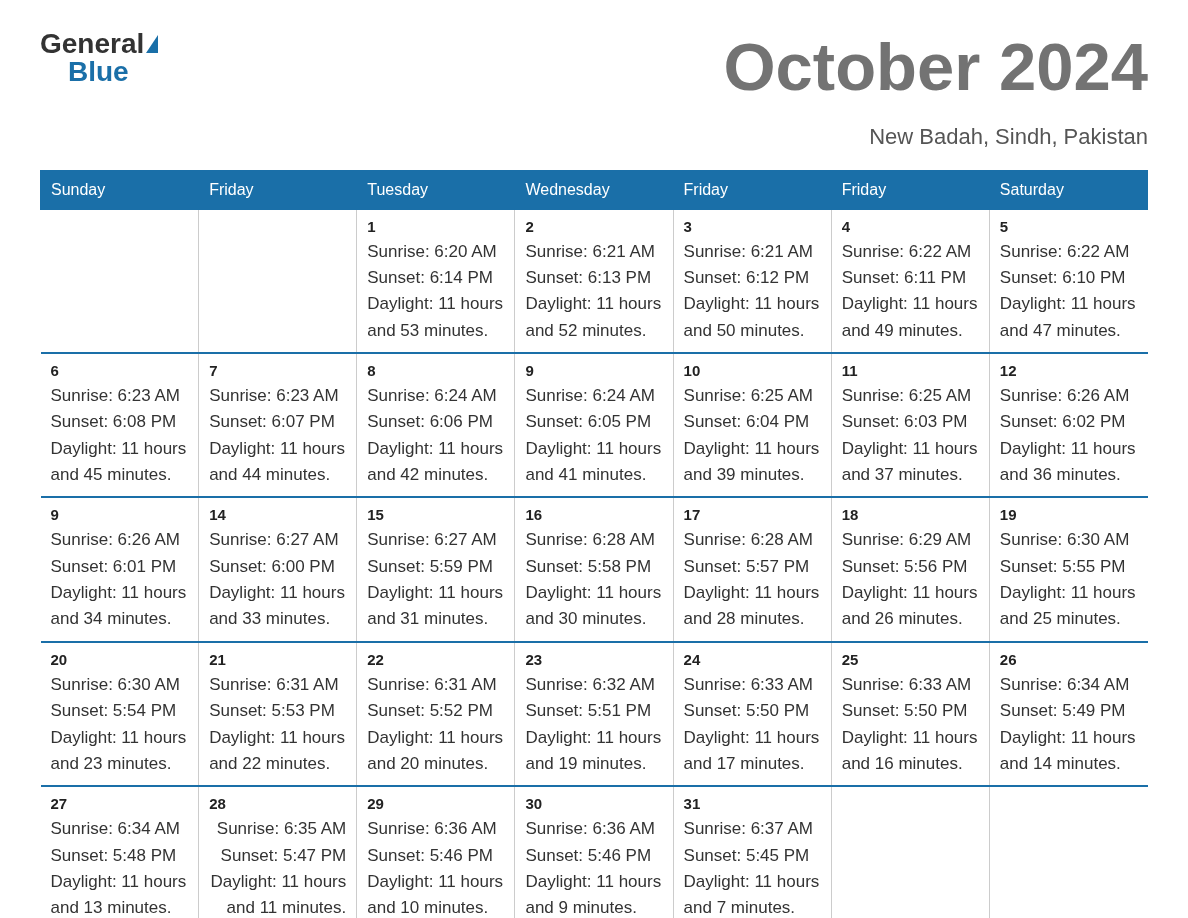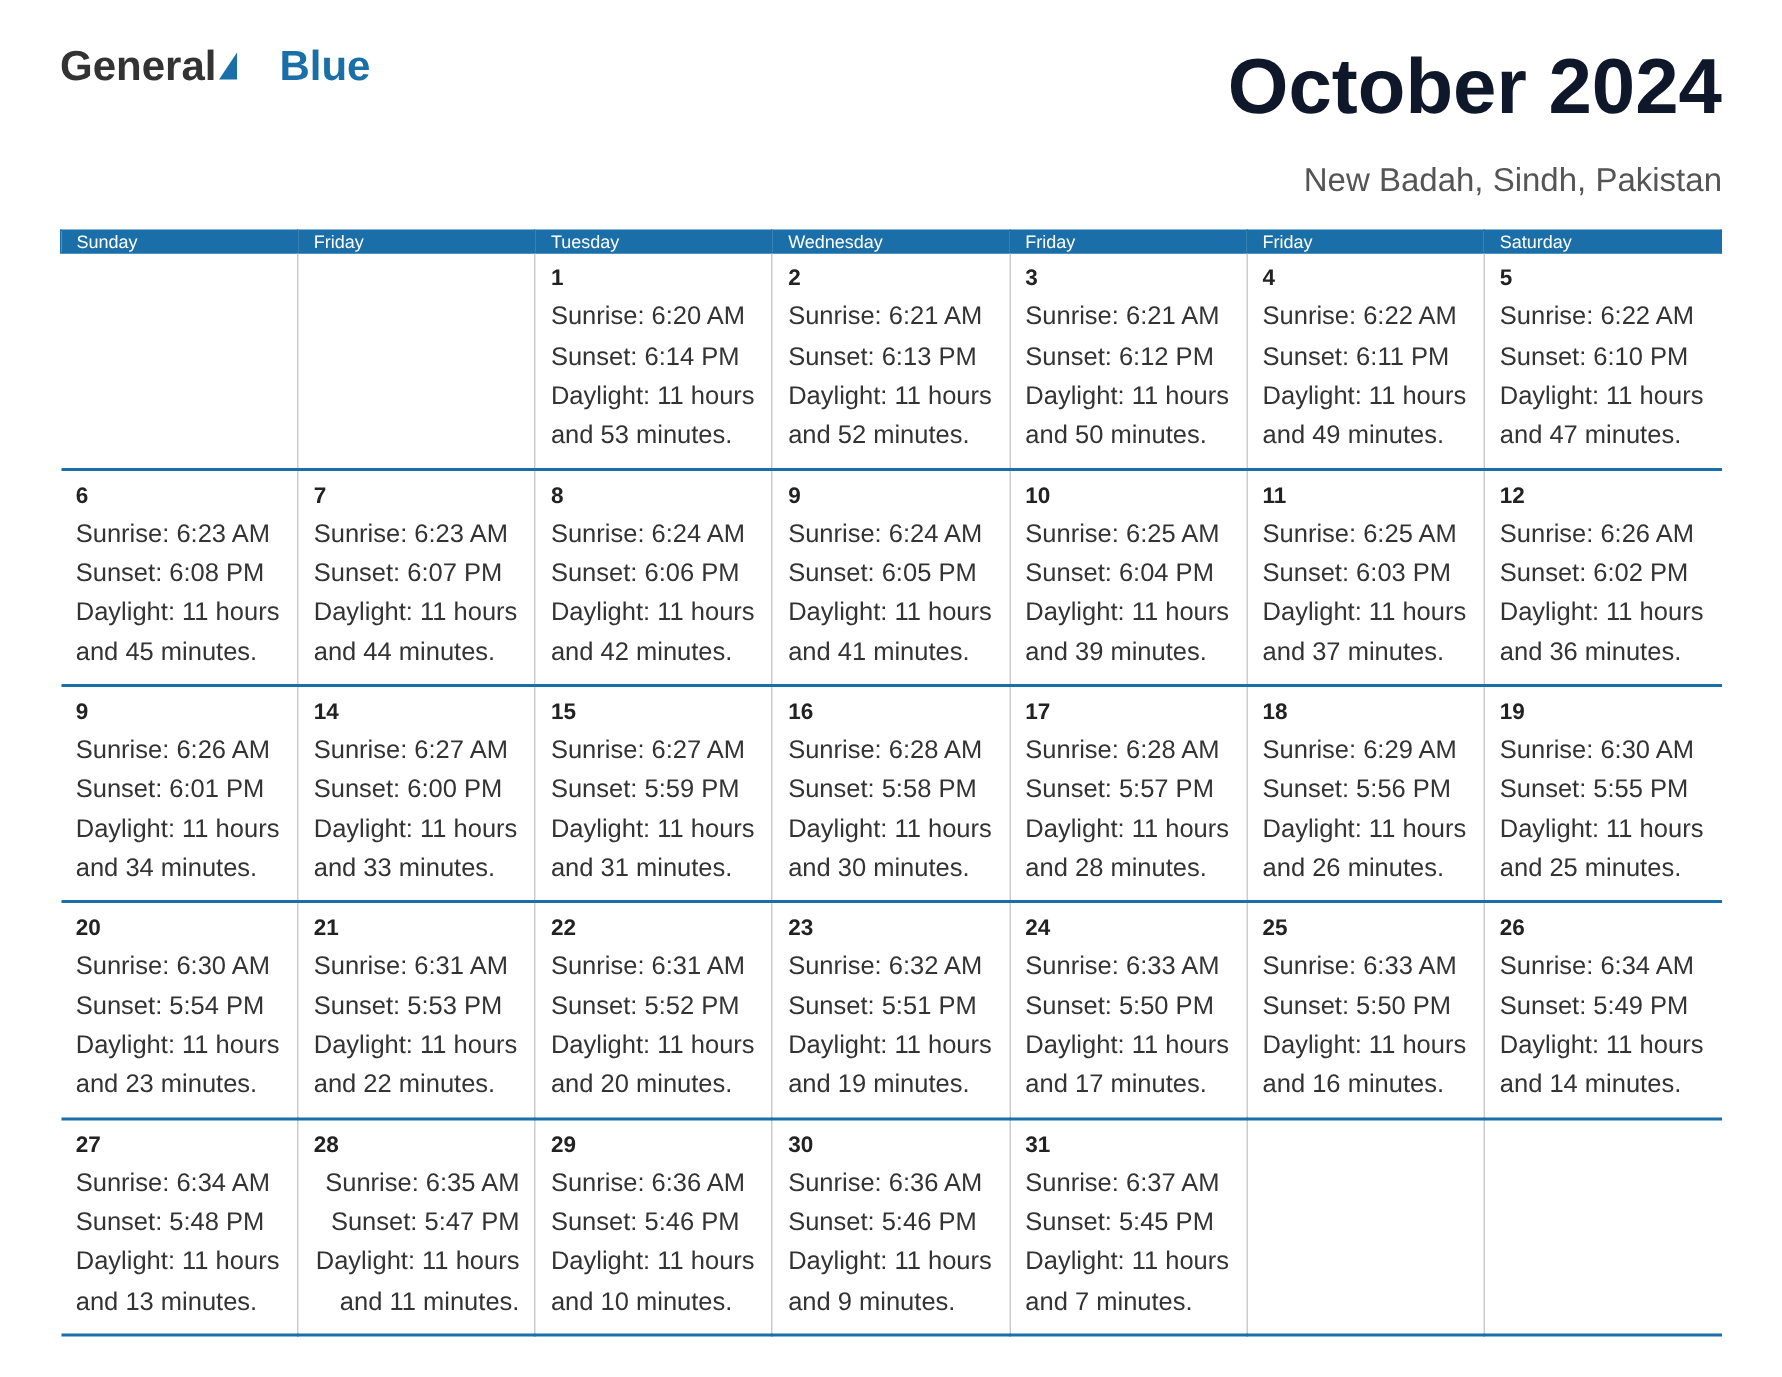--- a/index.html
+++ b/index.html
@@ -10,21 +10,21 @@
       color: #222;
     }
     .header {
       display: flex;
       justify-content: space-between;
       align-items: flex-start;
       margin-bottom: 20px;
     }
     .logo {
       display: flex;
-      flex-direction: row;
+      flex-direction: column;
       align-items: flex-start;
     }
     .logo-general {
       font-size: 28px;
       font-weight: bold;
       color: #333;
       line-height: 1;
     }
     .logo-blue {
       font-size: 28px;
@@ -39,42 +39,42 @@
       height: 0;
       border-left: 12px solid transparent;
       border-bottom: 18px solid #1a6fa8;
       margin-left: 2px;
       vertical-align: middle;
     }
     .title-area {
       text-align: right;
     }
     .month-title {
-      font-size: 52px;
+      font-size: 67px;
       font-weight: bold;
-      color: #0f172a;
+      color: #737373;
       line-height: 1.1;
     }
     .location {
       font-size: 22px;
       color: #555;
       margin-top: 20px;
     }
     table {
       width: 100%;
       border-collapse: collapse;
       table-layout: fixed;
     }
     thead tr {
       background-color: #1a6fa8;
       color: #fff;
     }
     thead th {
-      padding: 0 10px;
-      font-size: 12px;
+      padding: 10px 10px;
+      font-size: 16px;
       font-weight: normal;
       text-align: left;
       border: 1px solid #1a6fa8;
     }
     tbody tr {
       border-bottom: 2px solid #1a6fa8;
     }
     tbody td {
       vertical-align: top;
       padding: 8px 10px;

